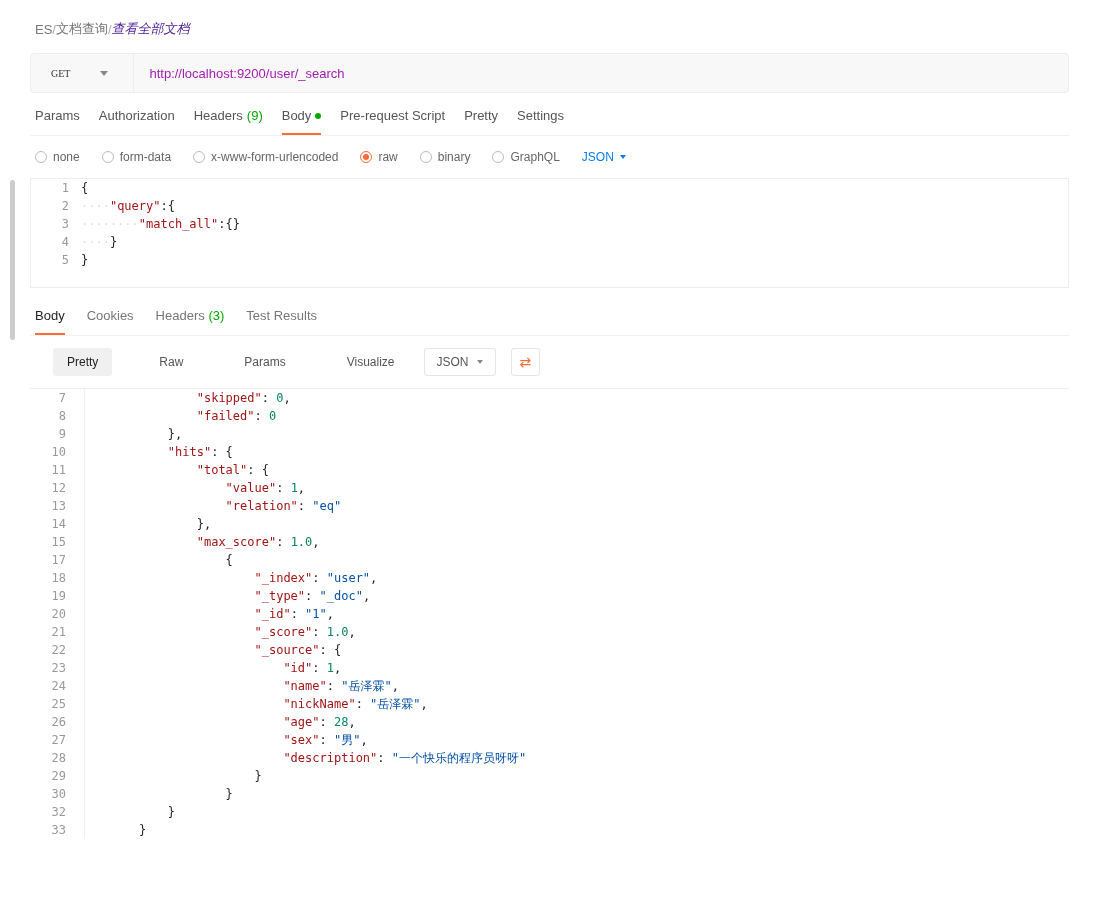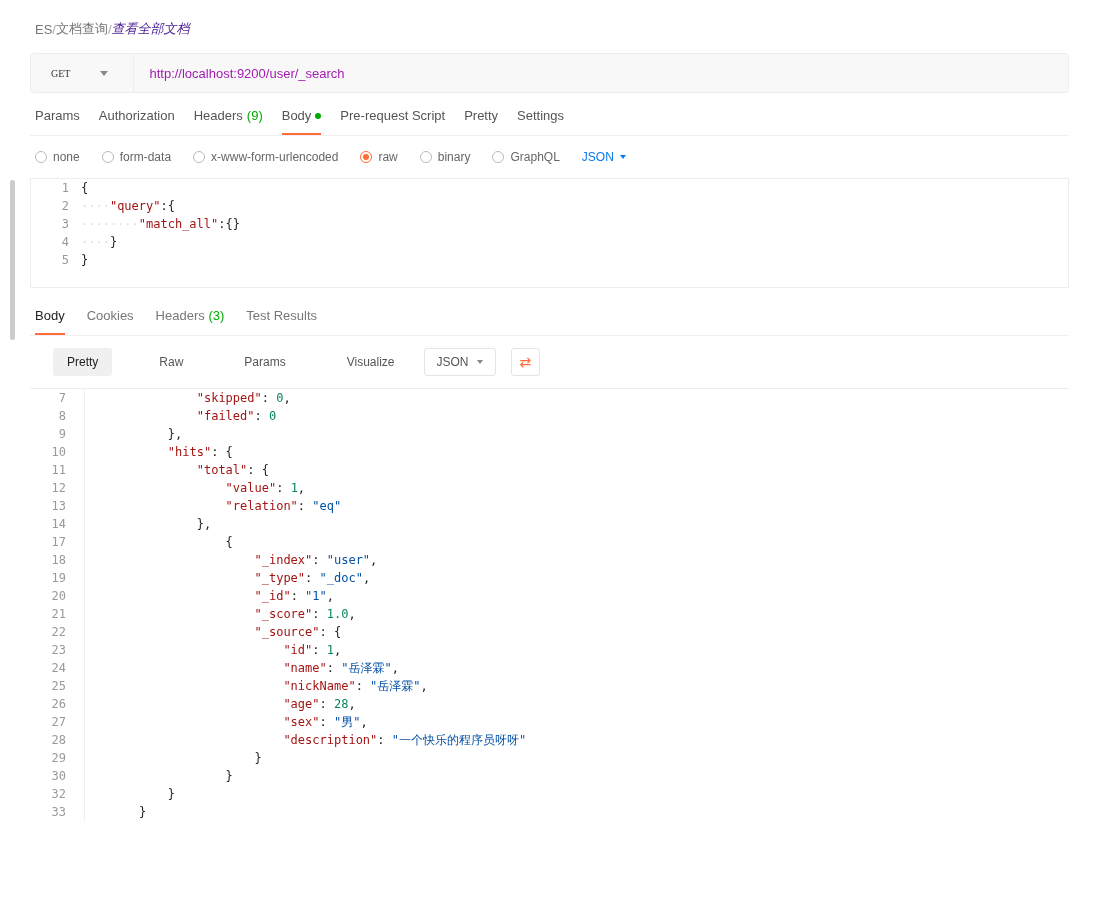--- a/index.html
+++ b/index.html
@@ -223,20 +223,24 @@
         </div>
         <div class="resp-line">
           <span class="resp-gutter">13</span>
           <span class="resp-code">                <span class="tok-key">"relation"</span><span class="tok-punc">: </span><span class="tok-val-str">"eq"</span></span>
         </div>
         <div class="resp-line">
           <span class="resp-gutter">14</span>
           <span class="resp-code">            <span class="tok-punc">},</span></span>
         </div>
         <div class="resp-line">
+          <span class="resp-gutter">15</span>
+          <span class="resp-code">            <span class="tok-key">"max_score"</span><span class="tok-punc">: </span><span class="tok-val-num">1.0</span><span class="tok-punc">,</span></span>
+        </div>
+        <div class="resp-line">
           <span class="resp-gutter">17</span>
           <span class="resp-code">                <span class="tok-punc">{</span></span>
         </div>
         <div class="resp-line">
           <span class="resp-gutter">18</span>
           <span class="resp-code">                    <span class="tok-key">"_index"</span><span class="tok-punc">: </span><span class="tok-val-str">"user"</span><span class="tok-punc">,</span></span>
         </div>
         <div class="resp-line">
           <span class="resp-gutter">19</span>
           <span class="resp-code">                    <span class="tok-key">"_type"</span><span class="tok-punc">: </span><span class="tok-val-str">"_doc"</span><span class="tok-punc">,</span></span>

